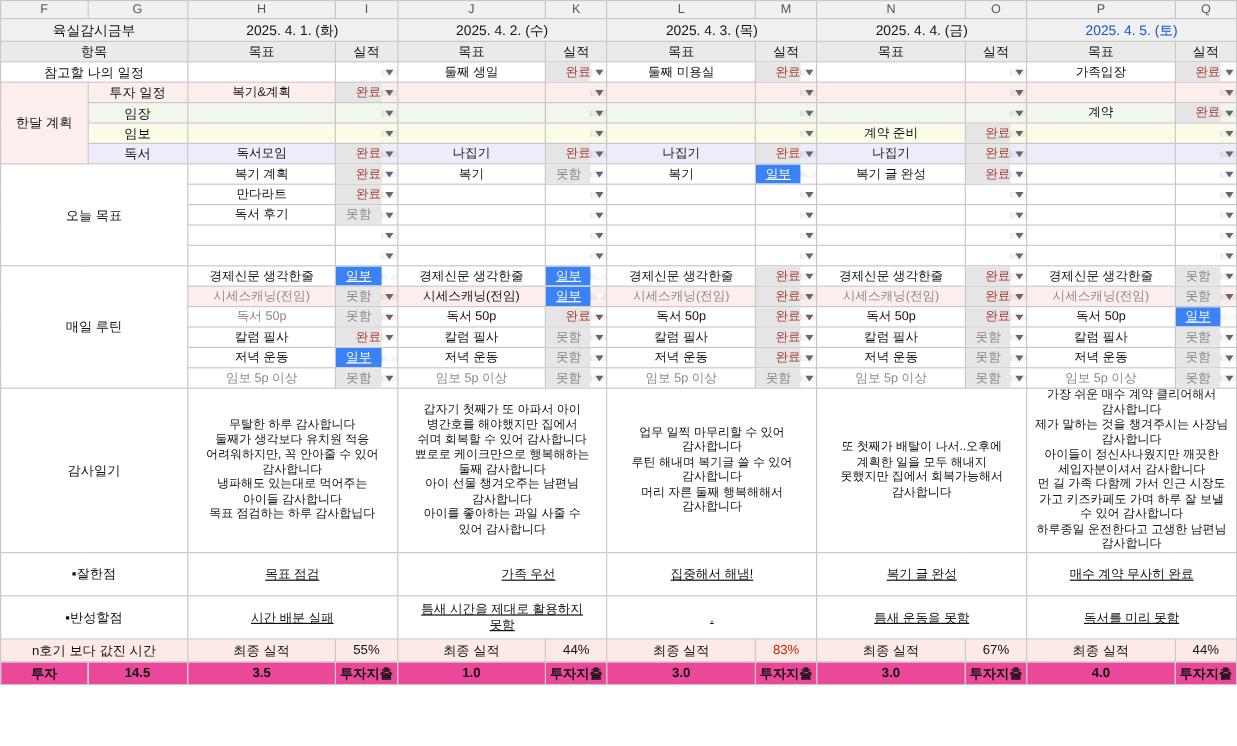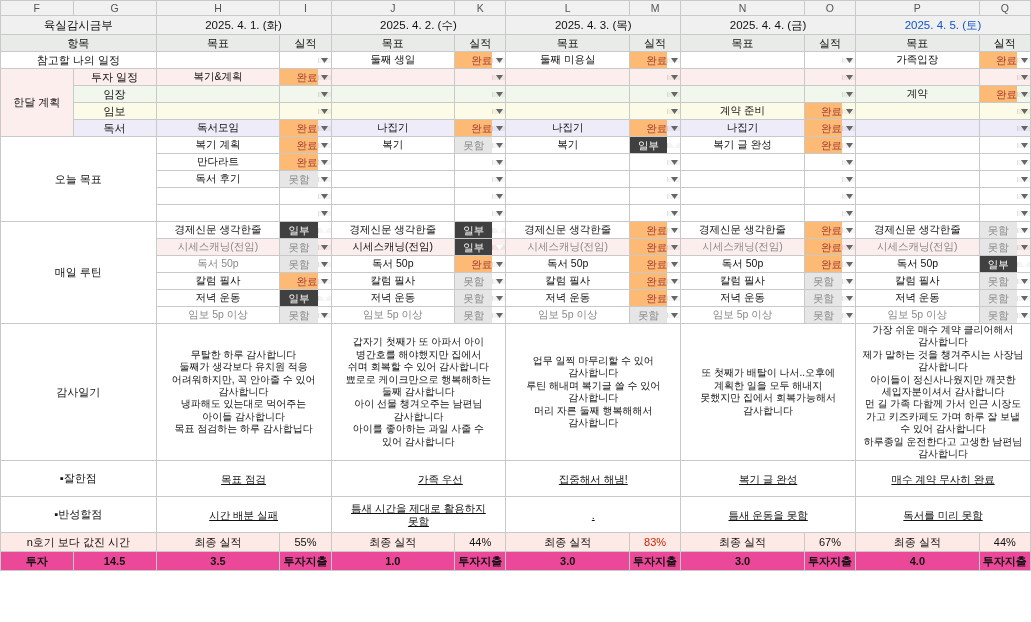--- a/index.html
+++ b/index.html
@@ -86,22 +86,22 @@
     flex: 0 0 13px;
     width: 13px;
     height: 100%;
     display: flex;
     align-items: center;
     justify-content: center;
     background: rgba(0,0,0,0.04);
     border-left: 1px solid rgba(0,0,0,0.08);
   }
   .dd svg { display: block; }
-  .p-done { background: #fdba74; color: #a33b34; padding-left: 43px; }
-  .p-part { background: #404040; color: #ffffff; }
+  .p-done { background: #e5e5e5; color: #a33b34; padding-left: 43px; }
+  .p-part { background: #3b82f6; color: #ffffff; text-decoration: underline; }
   .p-fail { background: #e6e6e6; color: #8a8a8a; }
   .p-empty { background: transparent; }
   .rowpink { background: #fdeeee; }
   .rowgreen { background: #f1f7ec; }
   .rowyellow { background: #fbfbe7; }
   .rowlav { background: #eeecf8; }
   .greytxt { color: #8a8a8a; }
   
   td.note {
     vertical-align: top;

